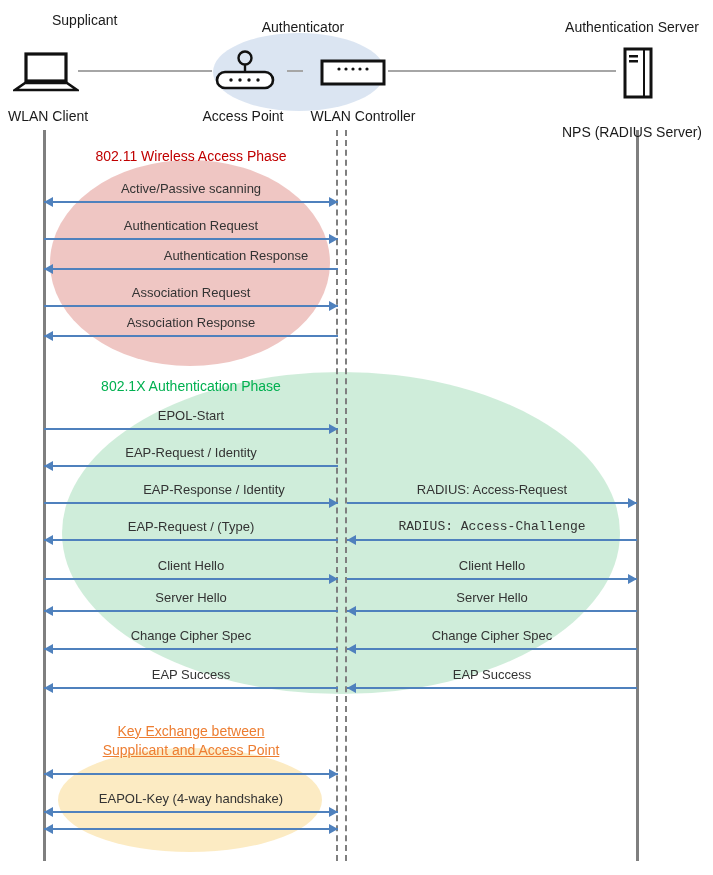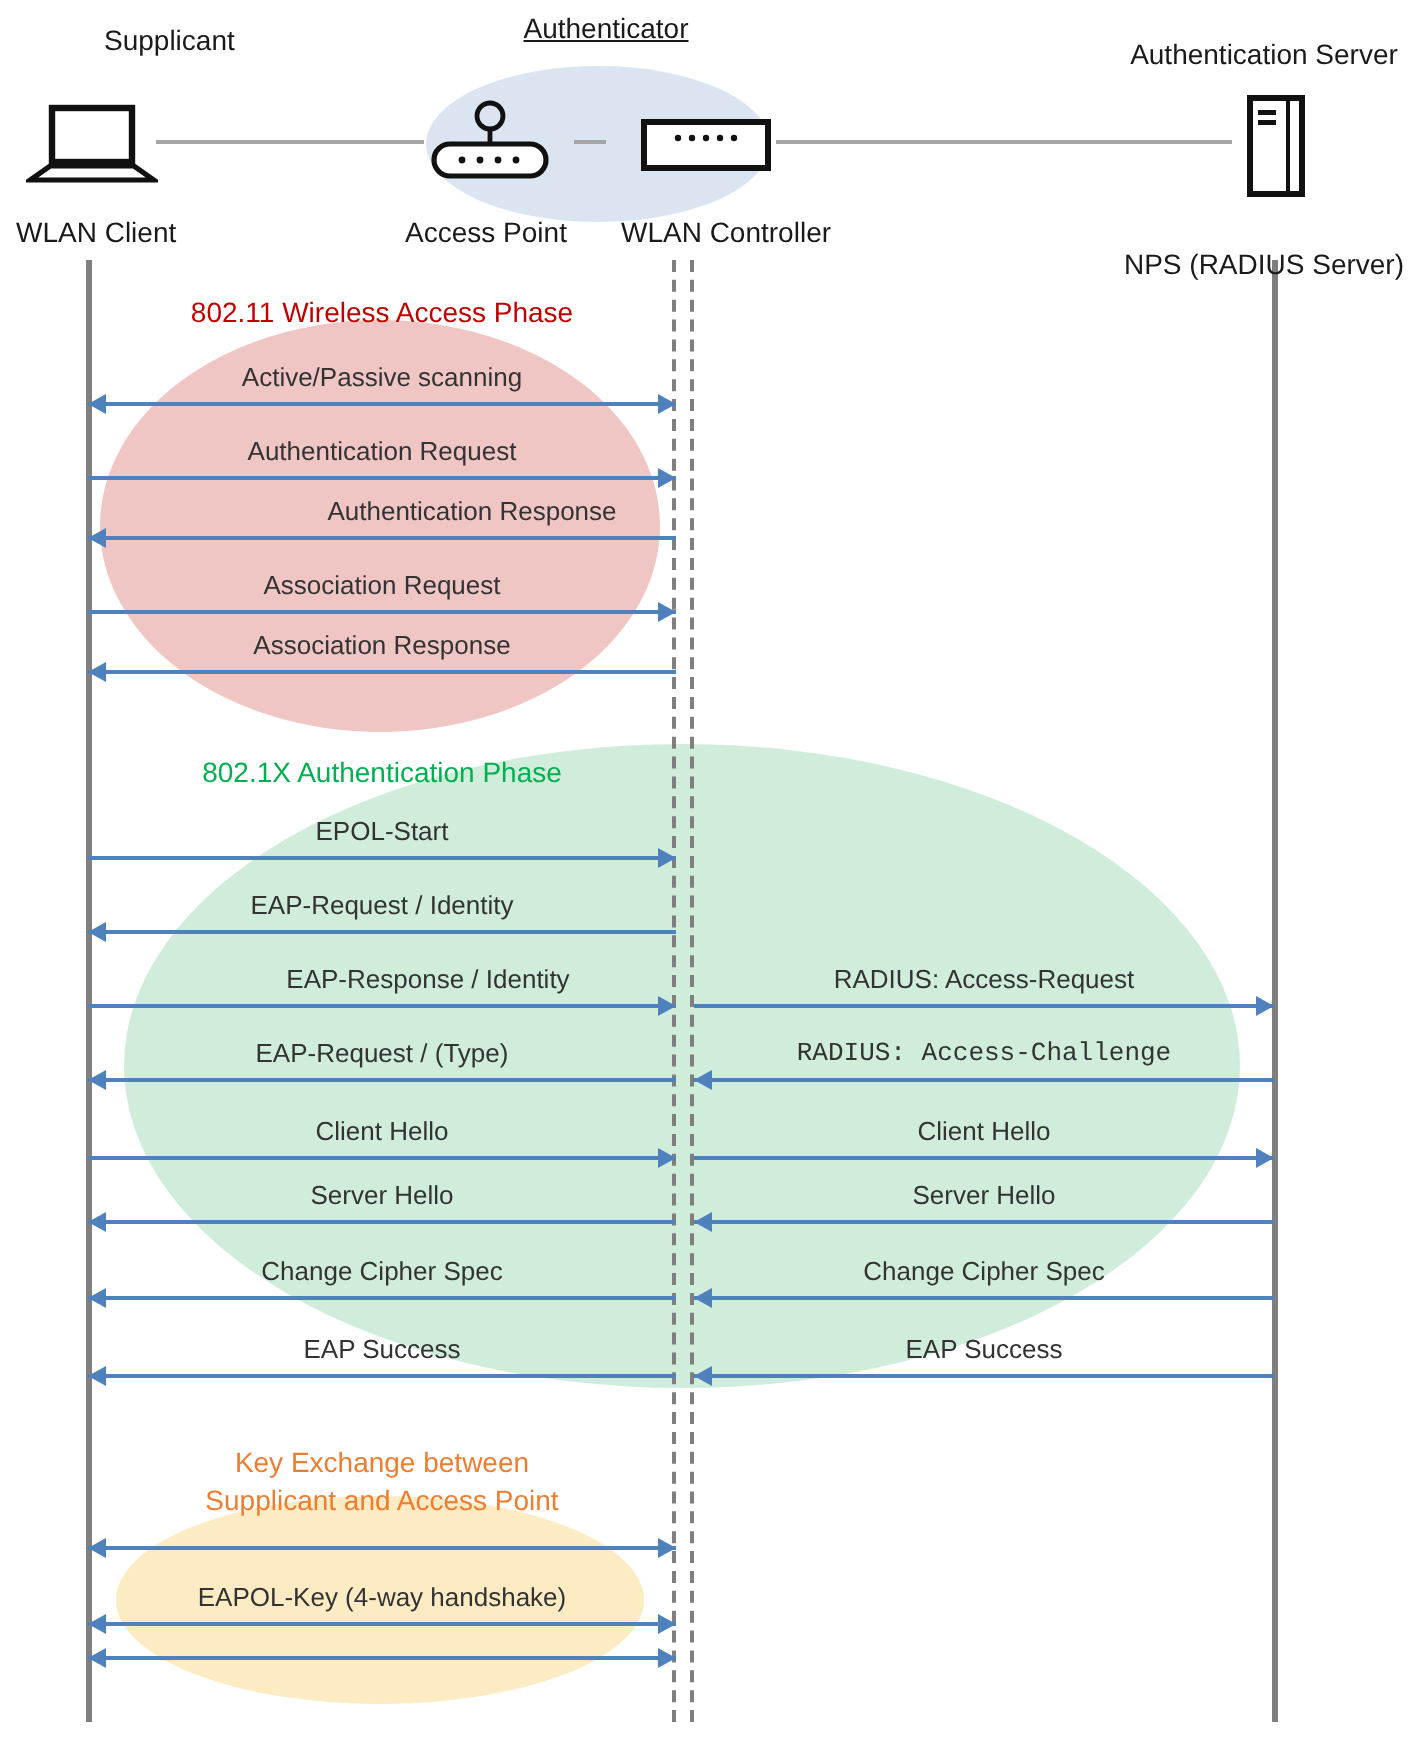--- a/index.html
+++ b/index.html
@@ -27,21 +27,21 @@
 <body>
 
 <div id="stage">
 
   <div class="ellipse" style="left: 50px; top: 160px; width: 280px; height: 206px; background: rgba(214, 104, 98, 0.38);"></div>
   <div class="ellipse" style="left: 62px; top: 372px; width: 558px; height: 322px; background: rgba(97, 194, 132, 0.3);"></div>
   <div class="ellipse" style="left: 58px; top: 748px; width: 264px; height: 104px; background: rgba(247, 203, 96, 0.38);"></div>
   <div class="ellipse" id="auth-highlight" style="left: 213px; top: 33px; width: 172px; height: 78px; background: rgba(190, 208, 232, 0.55);"></div>
 
   <div class="abs role" style="left:12px;top:12px;margin-left:40px;">Supplicant</div>
-  <div class="abs role center" style="left:253px;top:6px;width:100px;text-decoration:underline;">Authenticator</div>
+  <div class="abs role center" style="left:253px;top:19px;width:100px;">Authenticator</div>
   <div class="abs role center" style="left:558px;top:19px;width:148px;">Authentication Server</div>
 
   <div class="hline" style="left:78px;width:134px;"></div>
   <div class="hline" style="left:287px;width:16px;"></div>
   <div class="hline" style="left:388px;width:228px;"></div>
 
   <div class="icon" style="left:13px;top:52px;">
     <svg width="66" height="42" viewBox="0 0 66 42">
       <rect x="13" y="2" width="40" height="27" fill="none" stroke="#111" stroke-width="3.2"></rect>
       <polygon points="2,38 64,38 54,31 12,31" fill="#ffffff" stroke="#111" stroke-width="2.6"></polygon>
@@ -82,21 +82,21 @@
   <div class="abs caption center" style="left:308px;top:108px;width:110px;">WLAN Controller</div>
   <div class="abs caption center" style="left:558px;top:108px;width:148px;margin-top:16px;">NPS (RADIUS Server)</div>
 
   <div class="lifeline solidline" style="left:43px;"></div>
   <div class="lifeline dashline" style="left:336px;"></div>
   <div class="lifeline dashline" style="left:345px;"></div>
   <div class="lifeline solidline" style="left:636px;"></div>
 
   <div class="phase-title" style="left: 44px; top: 147px; width: 294px; color: rgb(192, 0, 0);">802.11 Wireless Access Phase</div>
   <div class="phase-title" style="left: 44px; top: 377px; width: 294px; color: rgb(0, 176, 80);">802.1X Authentication Phase</div>
-  <div class="phase-title" style="left: 44px; top: 722px; width: 294px; color: rgb(237, 125, 49);">
+  <div class="phase-title" style="left: 44px; top: 722px; width: 294px; color: rgb(237, 125, 49); text-decoration: underline;">
     <span style="display:block;">Key Exchange between</span>
     <span style="display:block;">Supplicant and Access Point</span>
   </div>
 
   <div id="msg-layer">
       <div class="msg-label" style="left: 44px; width: 294px; top: 181px;">Active/Passive scanning</div>
       <div class="arrow a-left a-right" style="left: 44px; width: 294px; top: 201px;"></div>
       <div class="msg-label" style="left: 44px; width: 294px; top: 218px;">Authentication Request</div>
       <div class="arrow a-right" style="left: 44px; width: 294px; top: 238px;"></div>
       <div class="msg-label" style="left: 44px; width: 294px; top: 248px; margin-left: 45px;">Authentication Response</div>

